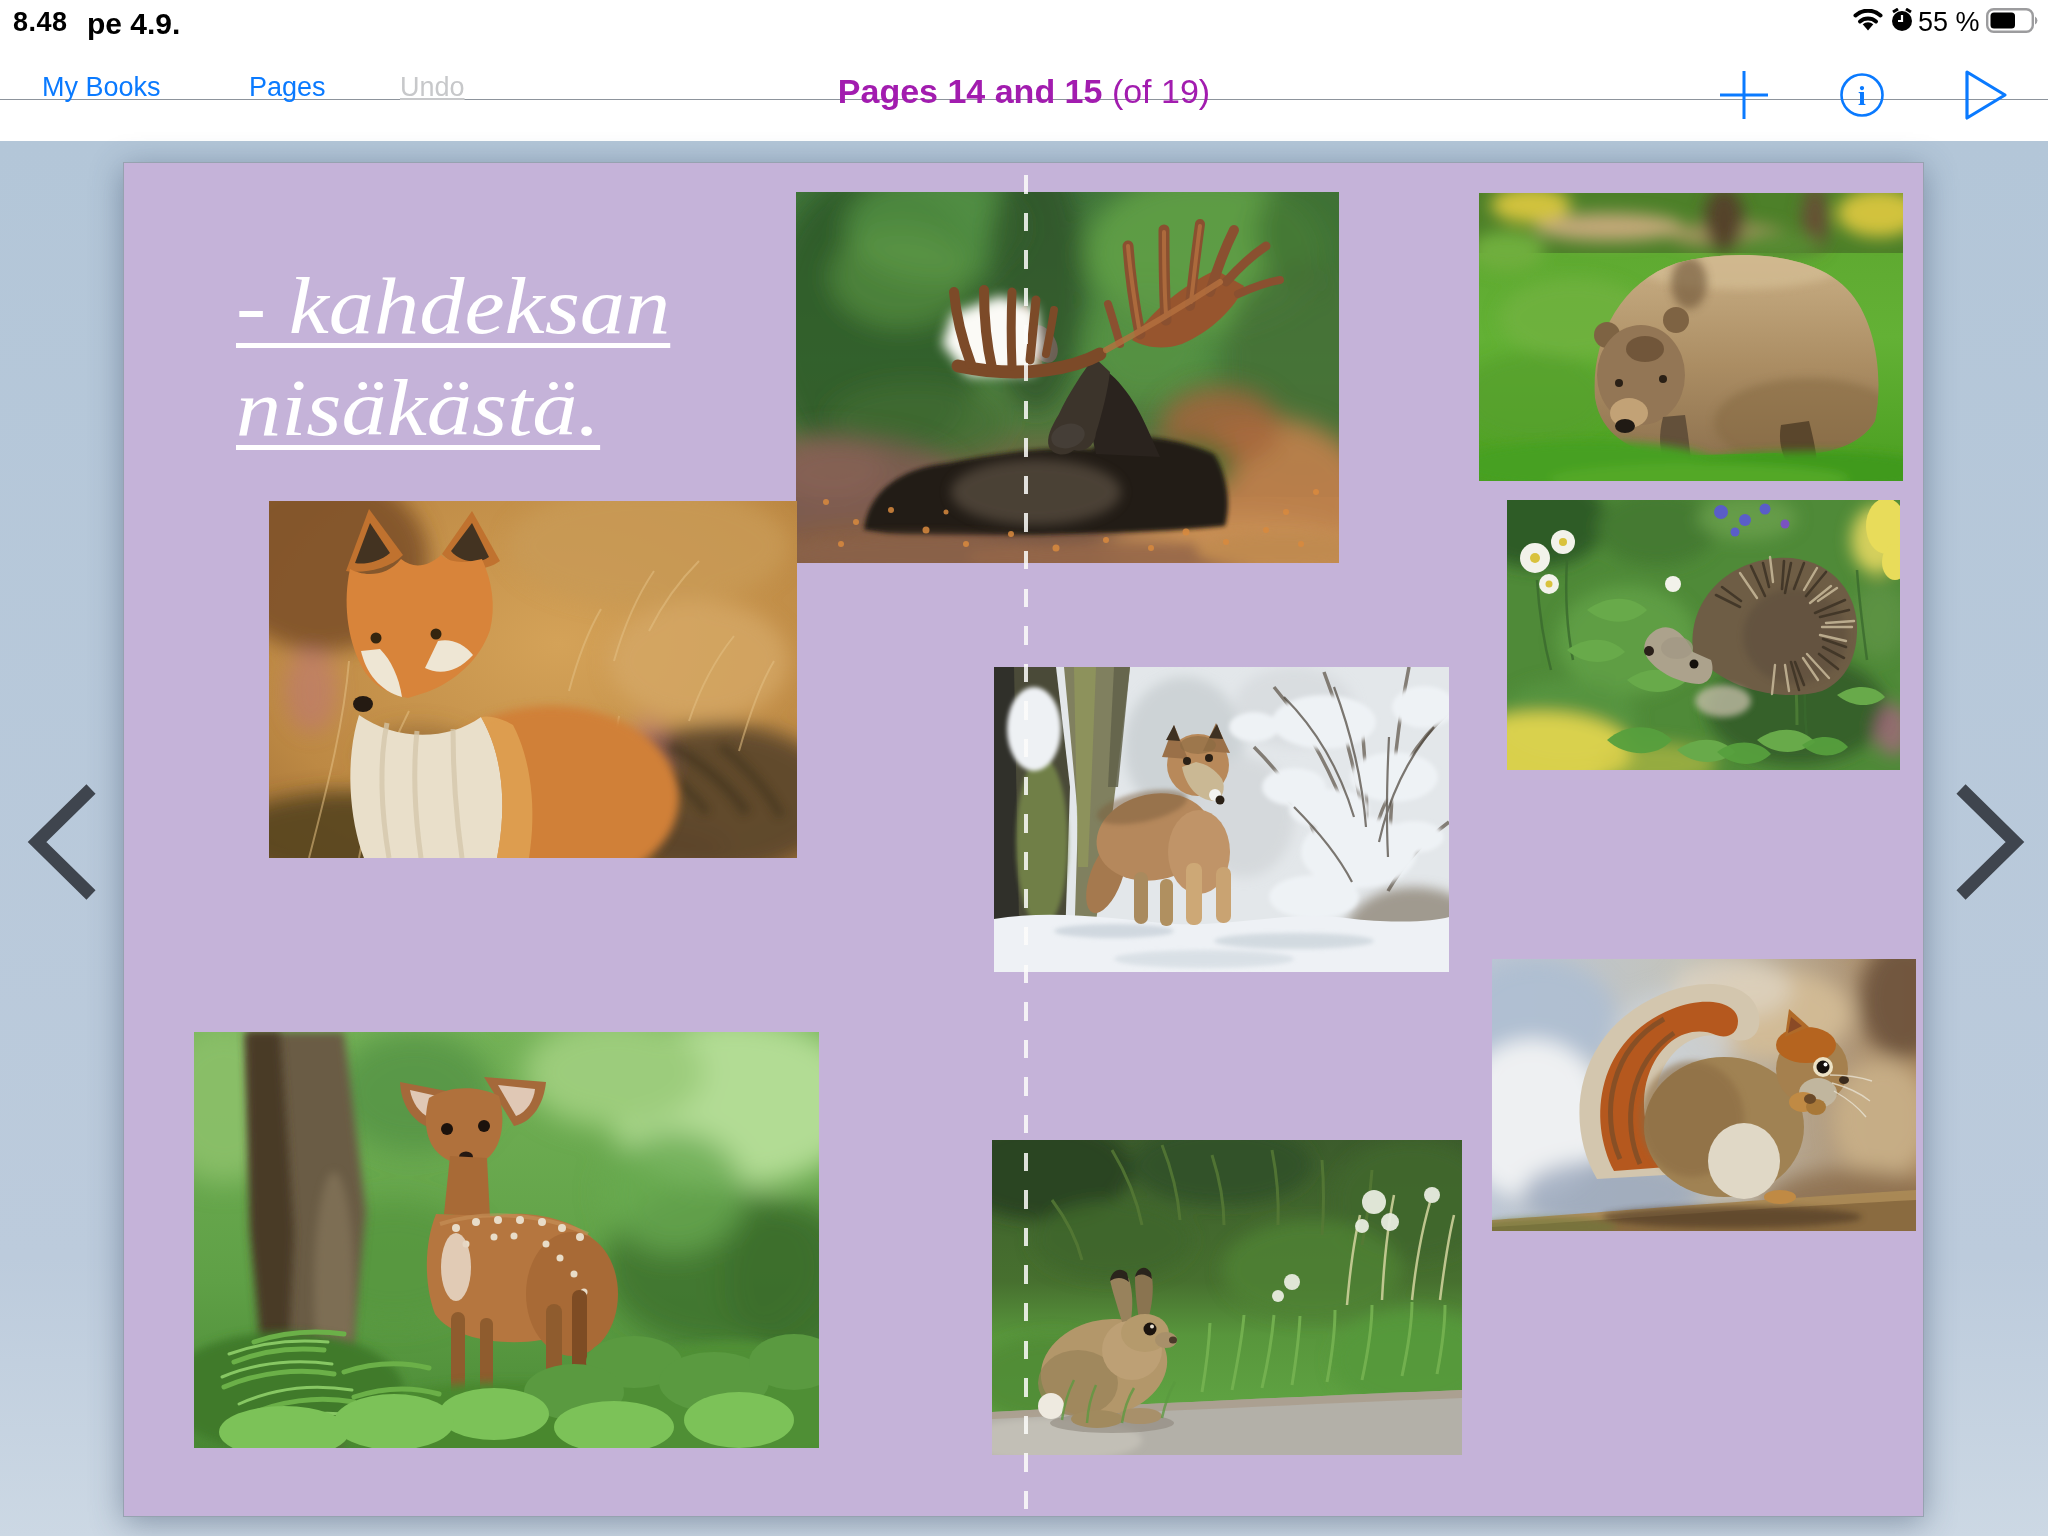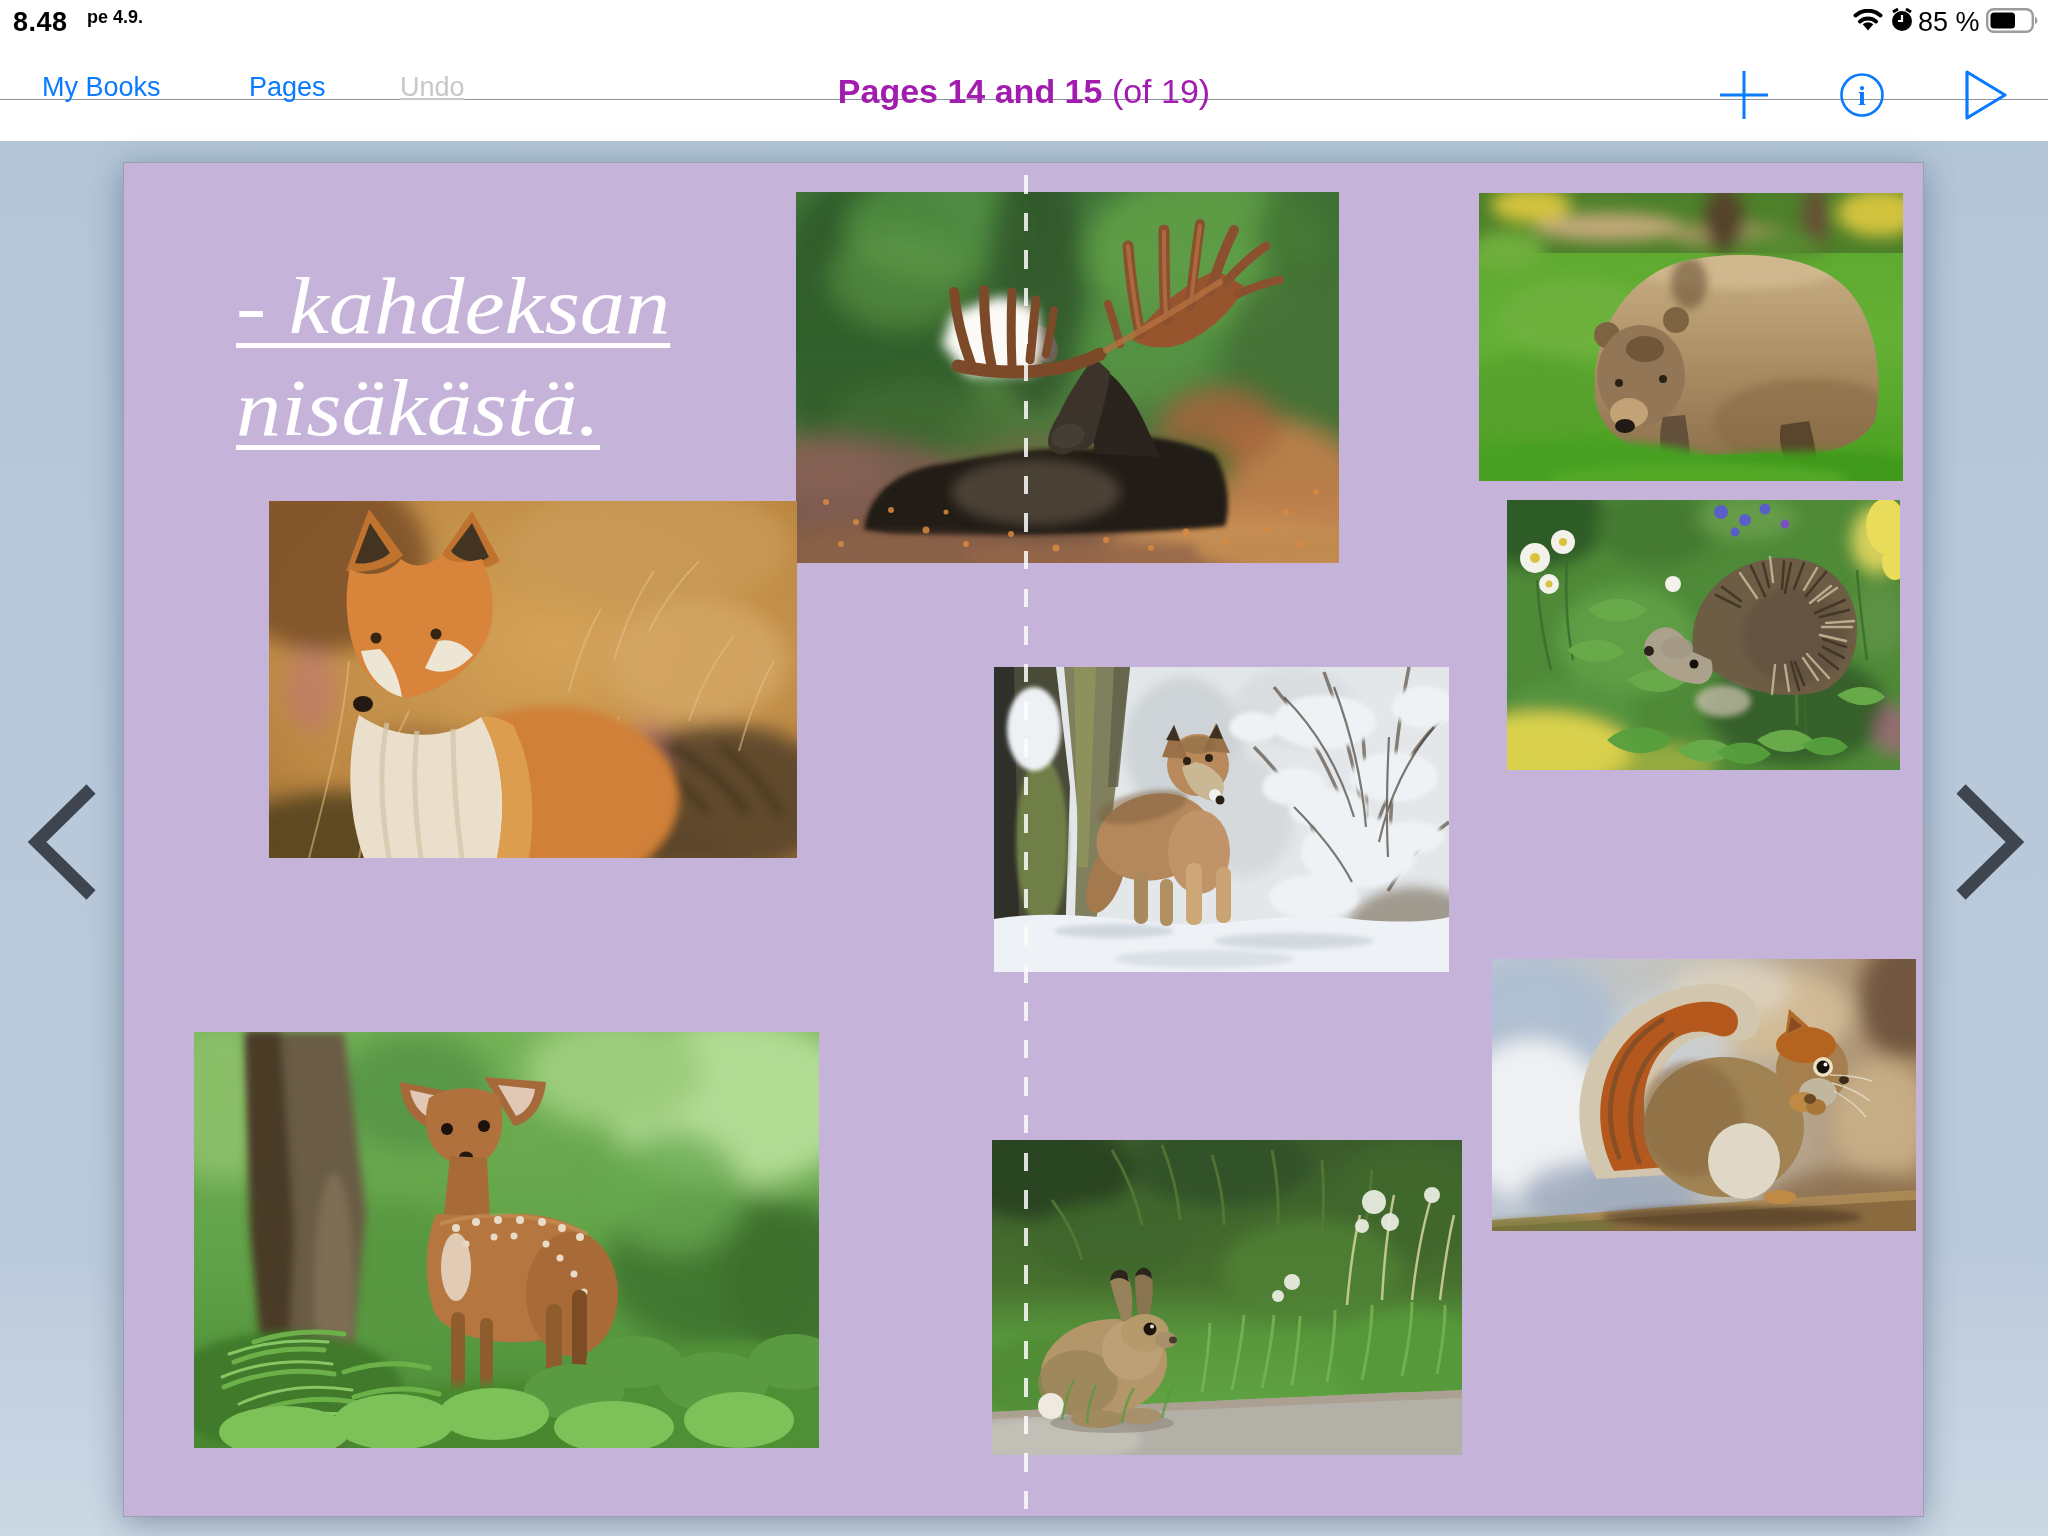--- a/index.html
+++ b/index.html
@@ -1,19 +1,19 @@
 <!DOCTYPE html>
 <html><head>
 <meta charset="utf-8">
 <style>
   html,body{margin:0;padding:0;}
   body{width:2048px;height:1536px;overflow:hidden;font-family:"Liberation Sans",sans-serif;position:relative;background:#fff;-webkit-font-smoothing:antialiased;}
   .topbar{position:absolute;left:0;top:0;width:2048px;height:100px;background:#fff;border-bottom:1px solid #8d949c;box-sizing:border-box;}
   .stime{position:absolute;left:13px;top:7px;font-size:27px;font-weight:600;color:#000;letter-spacing:0.5px;}
-  .sdate{position:absolute;left:87px;top:7px;font-size:18px;font-weight:600;color:#000;}
+  .sdate{position:absolute;left:87px;top:7px;font-size:30px;font-weight:600;color:#000;}
   .spct{position:absolute;left:1918px;top:7px;font-size:27px;font-weight:400;color:#000;}
   .btn{position:absolute;top:72px;font-size:27px;color:#0a7aff;}
   .undo{color:#c7c8ca;}
   .title{position:absolute;top:72px;left:0;width:2048px;text-align:center;font-size:34px;color:#a21caf;}
   .title b{font-weight:700;}
   .stage{position:absolute;left:0;top:141px;width:2048px;height:1395px;background:linear-gradient(#b3c6d8,#bccbdc 80%,#ccd8e4);}
   .page{position:absolute;left:123px;top:21px;width:1801px;height:1355px;background:#c5b3d9;border:1px solid #96a2b0;box-sizing:border-box;box-shadow:0 6px 30px rgba(50,70,100,.45);}
   .photo{position:absolute;overflow:hidden;}
   .caption{position:absolute;left:112px;top:92px;color:#fff;font-family:"Liberation Serif",serif;font-style:italic;font-size:80px;line-height:102px;text-decoration:underline;text-decoration-thickness:5px;text-underline-offset:10px;transform:scaleX(1.13);transform-origin:0 0;}
   .dashline{position:absolute;left:900px;top:12px;width:4px;height:1343px;background:repeating-linear-gradient(to bottom, rgba(252,252,250,.85) 0 18.5px, rgba(255,255,255,0) 18.5px 37.6px);z-index:50;}
@@ -29,21 +29,21 @@
       <path d="M2.5,6.5 A18.5 18.5 0 0 1 27.5,6.5"></path>
       <path d="M7,12.5 A12.5 12.5 0 0 1 23,12.5"></path>
     </g>
     <path d="M15,21.5 L9.7,15.2 A8.4 8.4 0 0 1 20.3,15.2 Z" fill="#000"></path>
   </svg>
   <svg style="position:absolute;left:1890px;top:8px" width="24" height="24" viewBox="0 0 24 24">
     <circle cx="12" cy="13" r="10" fill="#000"></circle>
     <path d="M3,4 L8,1 M21,4 L16,1" stroke="#000" stroke-width="3"></path>
     <path d="M12,7 L12,13 L8,13" stroke="#fff" stroke-width="2.2" fill="none"></path>
   </svg>
-  <div class="spct">85 %</div>
+  <div class="spct">55 %</div>
   <svg style="position:absolute;left:1986px;top:8px" width="52" height="25" viewBox="0 0 52 25">
     <rect x="1.2" y="1.2" width="45.6" height="22.6" rx="6.5" fill="none" stroke="#9c9c9e" stroke-width="2.4"></rect>
     <rect x="4.5" y="4.5" width="24.5" height="16" rx="3.5" fill="#000"></rect>
     <path d="M49,8.5 a4.5 4.5 0 0 1 0,8 z" fill="#9c9c9e"></path>
   </svg>
   <div class="btn" style="left:42px;">My Books</div>
   <div class="btn" style="left:249px;">Pages</div>
   <div class="btn undo" style="left:400px;text-decoration:underline;">Undo</div>
   <div class="title"><b>Pages 14 and 15</b> (of 19)</div>
   <svg style="position:absolute;left:1719px;top:68px" width="50" height="54" viewBox="0 0 50 54">

